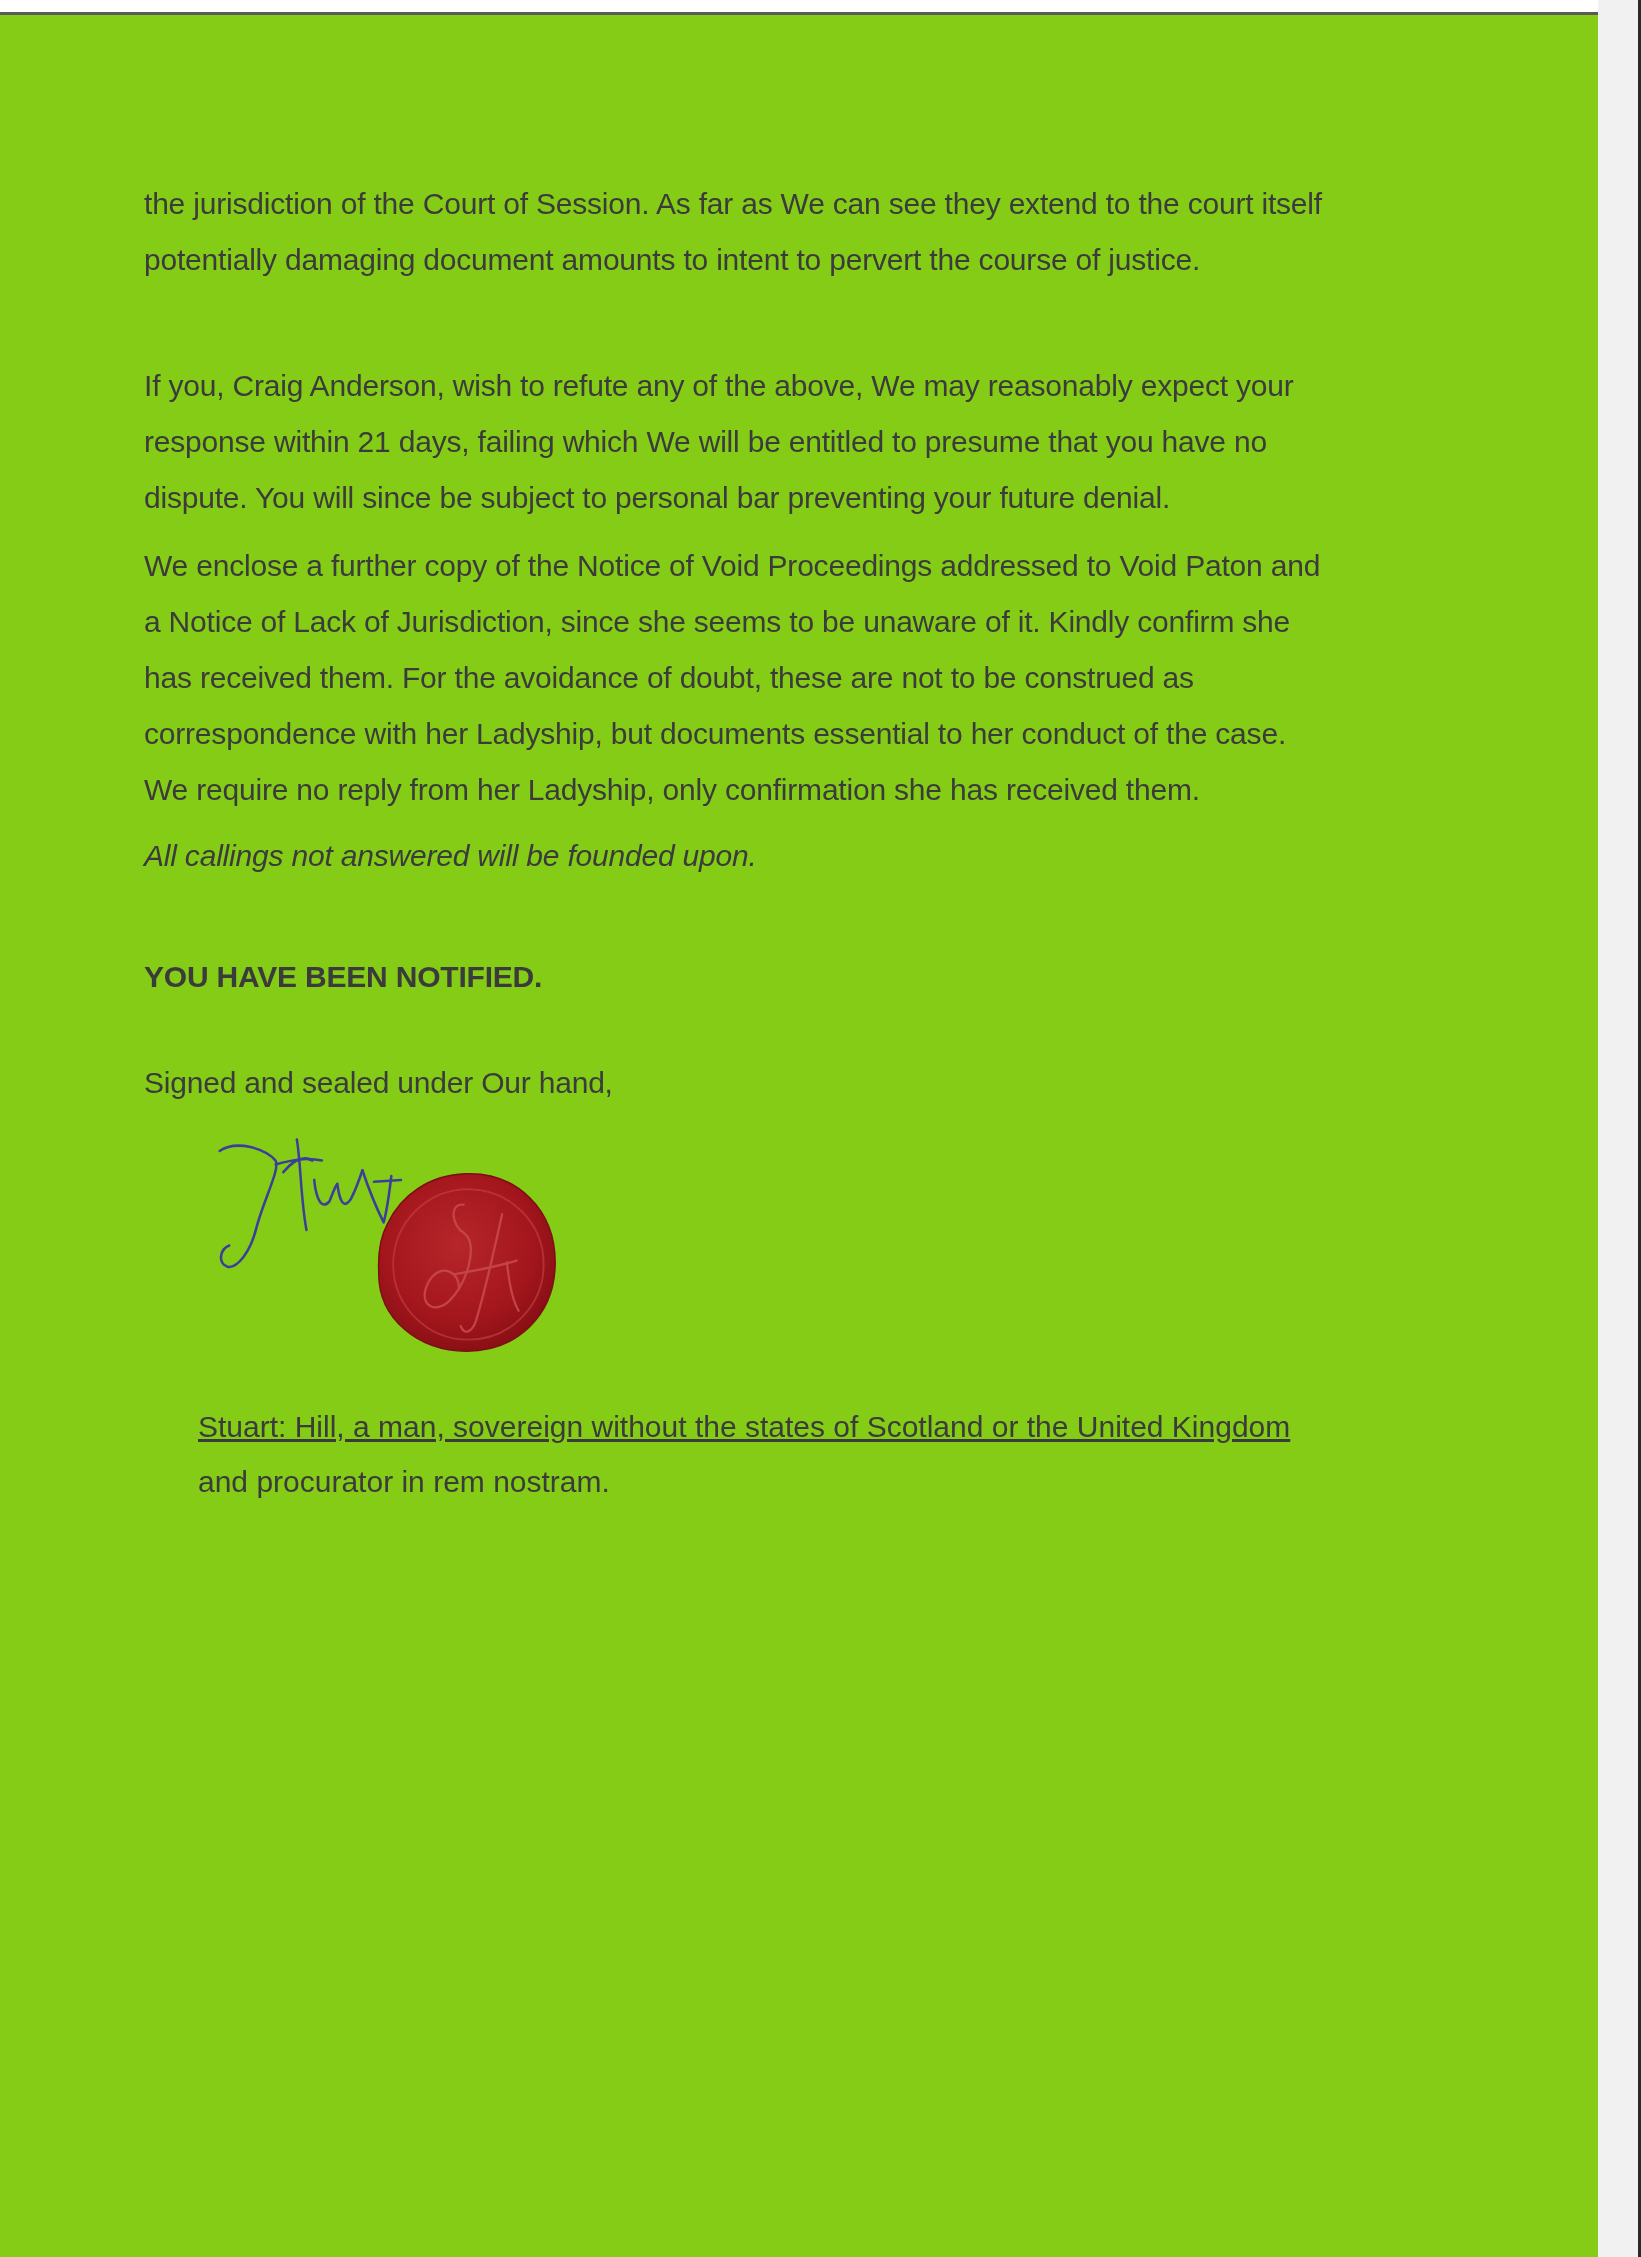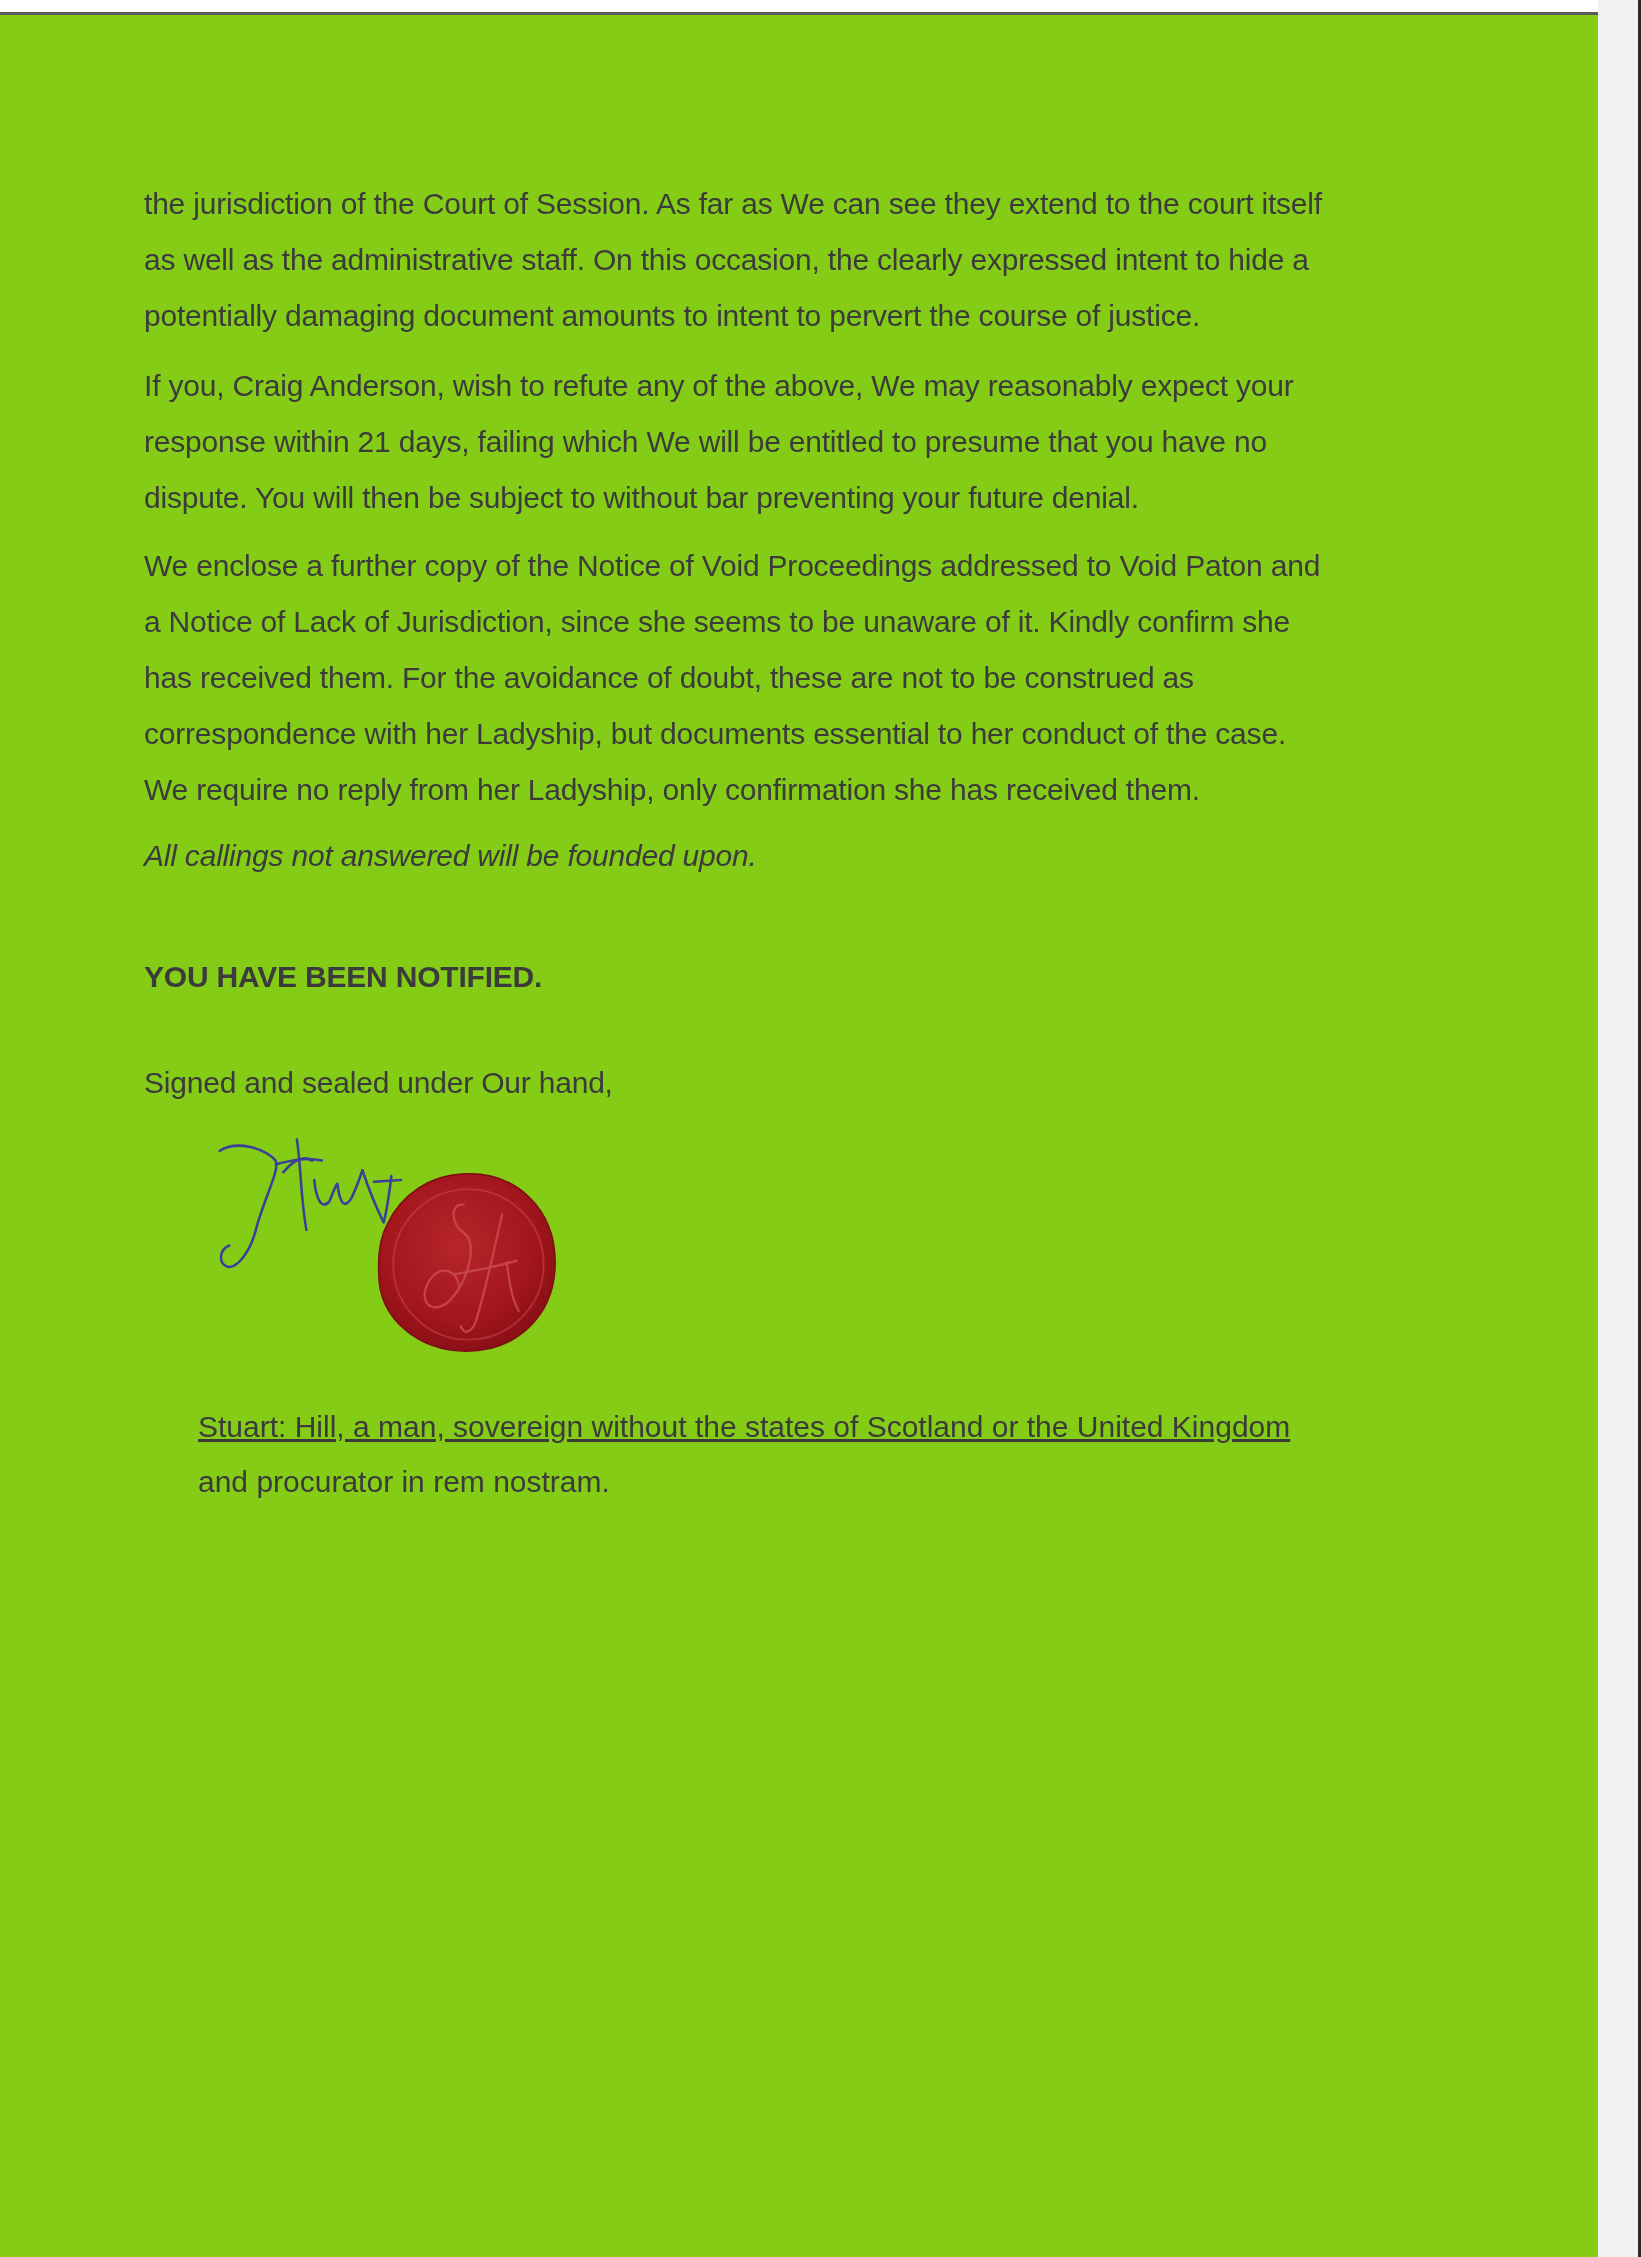--- a/index.html
+++ b/index.html
@@ -29,28 +29,27 @@
 <body>
 
 <div class="scan-right-strip"></div>
 <div class="scan-right-edge"></div>
 
 <div class="page">
   <div class="scan-top"></div>
 
   <p class="para" style="top:164px;">
     <span class="line">the jurisdiction of the Court of Session. As far as We can see they extend to the court itself</span>
-    <span class="line">as well as the administrative staff. On this occasion, the clearly expressed intent to hide a</span>
     <span class="line">potentially damaging document amounts to intent to pervert the course of justice.</span>
   </p>
 
   <p class="para" style="top:346px;">
     <span class="line">If you, Craig Anderson, wish to refute any of the above, We may reasonably expect your</span>
     <span class="line">response within 21 days, failing which We will be entitled to presume that you have no</span>
-    <span class="line">dispute. You will then be subject to without bar preventing your future denial.</span>
+    <span class="line">dispute. You will since be subject to personal bar preventing your future denial.</span>
   </p>
 
   <p class="para" style="top:526px;">
     <span class="line">We enclose a further copy of the Notice of Void Proceedings addressed to Void Paton and</span>
     <span class="line">a Notice of Lack of Jurisdiction, since she seems to be unaware of it. Kindly confirm she</span>
     <span class="line">has received them. For the avoidance of doubt, these are not to be construed as</span>
     <span class="line">correspondence with her Ladyship, but documents essential to her conduct of the case.</span>
     <span class="line">We require no reply from her Ladyship, only confirmation she has received them.</span>
   </p>
 

